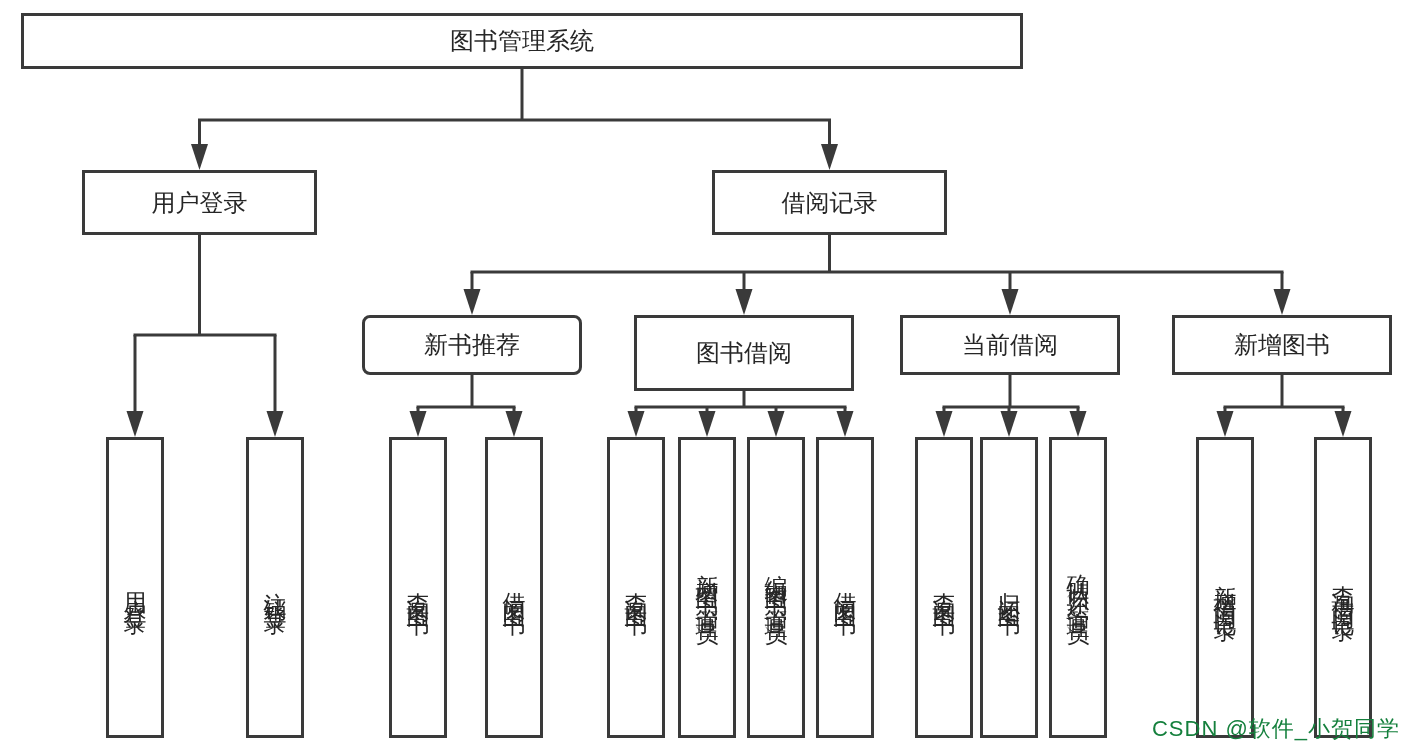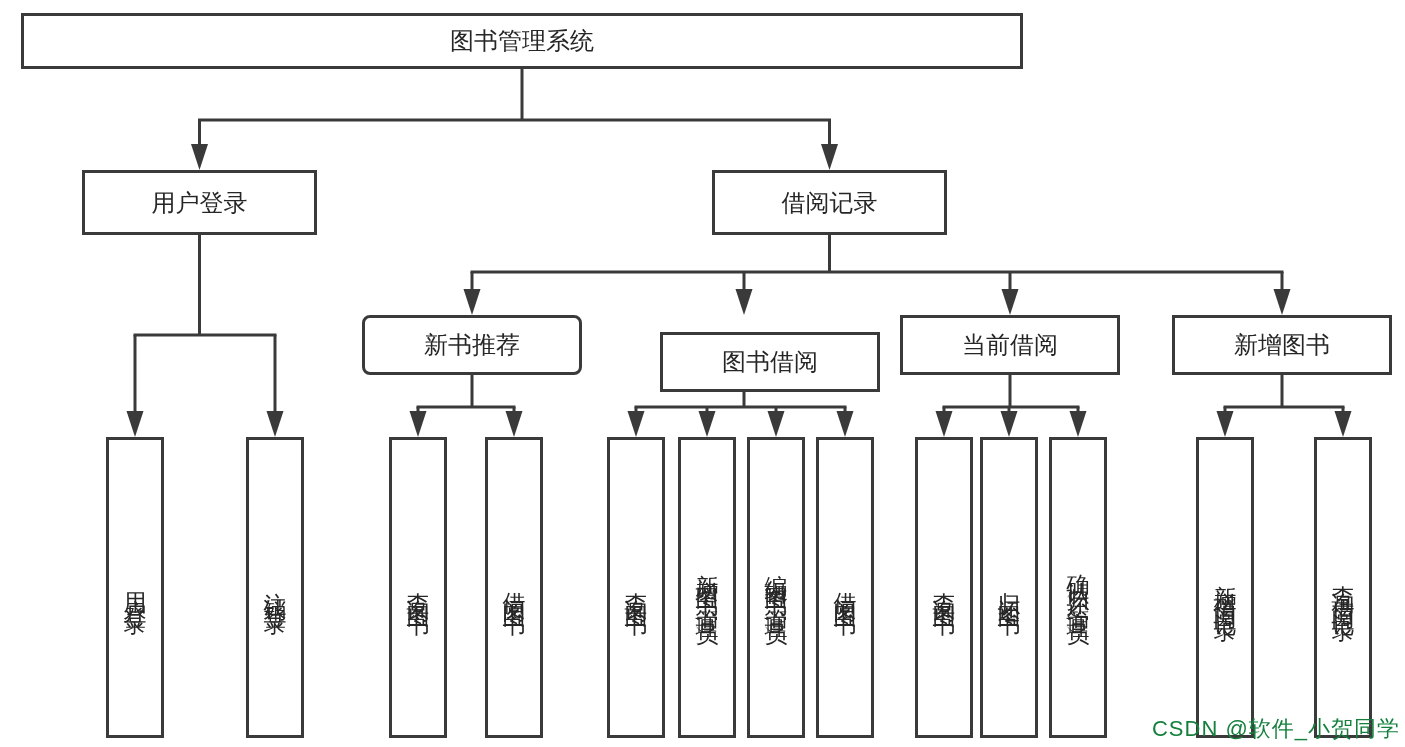--- a/index.html
+++ b/index.html
@@ -106,21 +106,21 @@
     </svg>
   <div id="nodes">
       <div class="node" style="left: 21px; top: 13px; width: 1002px; height: 56px;">图书管理系统</div>
       <div class="node" style="left: 82px; top: 170px; width: 235px; height: 65px;">用户登录</div>
       <div class="node vertical" style="left: 106px; top: 437px; width: 58px; height: 301px;">用户登录</div>
       <div class="node vertical" style="left: 246px; top: 437px; width: 58px; height: 301px;">注销登录</div>
       <div class="node" style="left: 712px; top: 170px; width: 235px; height: 65px;">借阅记录</div>
       <div class="node" style="left: 362px; top: 315px; width: 220px; height: 60px; border-radius: 8px;">新书推荐</div>
       <div class="node vertical" style="left: 389px; top: 437px; width: 58px; height: 301px;">查询图书</div>
       <div class="node vertical" style="left: 485px; top: 437px; width: 58px; height: 301px;">借阅图书</div>
-      <div class="node" style="left: 634px; top: 332px; width: 220px; height: 60px; margin-left: 26px;">图书借阅</div>
+      <div class="node" style="left: 634px; top: 315px; width: 220px; height: 76px;">图书借阅</div>
       <div class="node vertical" style="left: 607px; top: 437px; width: 58px; height: 301px;">查询图书</div>
       <div class="node vertical" style="left: 678px; top: 437px; width: 58px; height: 301px;">新增图书（管理员）</div>
       <div class="node vertical" style="left: 747px; top: 437px; width: 58px; height: 301px;">编辑图书（管理员）</div>
       <div class="node vertical" style="left: 816px; top: 437px; width: 58px; height: 301px;">借阅图书</div>
       <div class="node" style="left: 900px; top: 315px; width: 220px; height: 60px;">当前借阅</div>
       <div class="node vertical" style="left: 915px; top: 437px; width: 58px; height: 301px;">查询图书</div>
       <div class="node vertical" style="left: 980px; top: 437px; width: 58px; height: 301px;">归还图书</div>
       <div class="node vertical" style="left: 1049px; top: 437px; width: 58px; height: 301px;">确认归还（管理员）</div>
       <div class="node" style="left: 1172px; top: 315px; width: 220px; height: 60px;">新增图书</div>
       <div class="node vertical" style="left: 1196px; top: 437px; width: 58px; height: 301px;">新增借阅记录</div>

